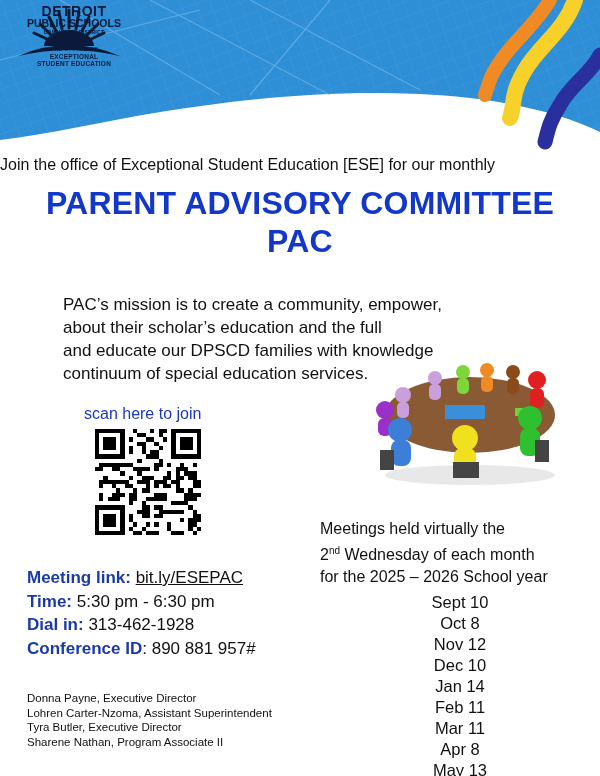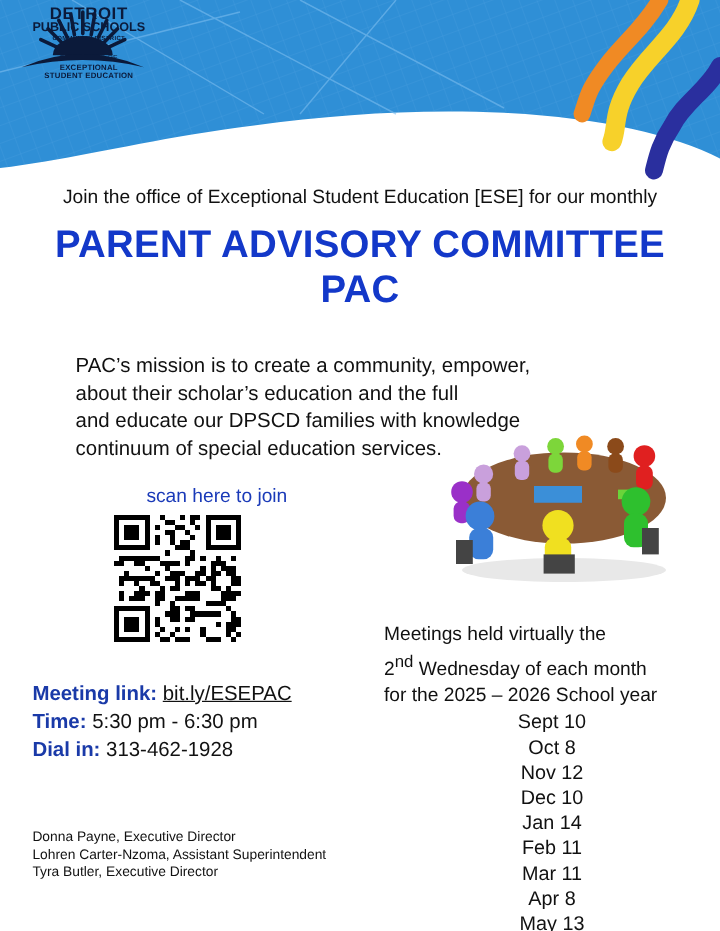--- a/index.html
+++ b/index.html
@@ -10,32 +10,32 @@
   .header { position: absolute; left: 0; top: 0; width: 556px; height: 150px; }
   .header svg { position: absolute; left: 0; top: 0; }
   .logo { position: absolute; left: 14px; top: 6px; width: 120px; text-align: center; color: #0b1a3a; }
   .logo .sun { display: block; margin: 0 auto; }
   .logo .l1 { font-weight: bold; font-size: 14px; letter-spacing: 0.5px; line-height: 14px; margin-top: -2px; }
   .logo .l2 { font-weight: bold; font-size: 10.5px; line-height: 11px; }
   .logo .l3 { font-weight: bold; font-size: 5px; line-height: 7px; letter-spacing: 0.3px; }
   .logo .l4 { font-size: 6px; line-height: 7px; margin-top: 10px; letter-spacing: 0.2px; }
   .logo .l5 { font-weight: bold; font-size: 6.5px; line-height: 7px; letter-spacing: 0.2px; }
 
-  .intro { position: absolute; top: 156px; left: 0; width: 600px; text-align: center; font-size: 16px; color: #111; }
+  .intro { position: absolute; top: 156px; left: 0; width: 600px; font-size: 16px; color: #111; }
   .title { position: absolute; top: 184px; left: 0; width: 600px; text-align: center;
     font-size: 32px; font-weight: bold; color: #1338c9; line-height: 38px; letter-spacing: 0.2px; }
   .mission { position: absolute; top: 293px; left: 27px; width: 420px; font-size: 17px; line-height: 23px; color: #111; margin-left: 36px; }
 
-  .scan-label { position: absolute; top: 405px; left: 84px; font-size: 16px; color: #1a3ab8; margin-left: 38px; }
+  .scan-label { position: absolute; top: 405px; left: 84px; font-size: 16px; color: #1a3ab8; }
   .qr { position: absolute; top: 429px; left: 95px; width: 106px; height: 106px; }
 
   .meeting-art { position: absolute; top: 350px; left: 365px; width: 205px; height: 140px; }
 
   .meet-info { position: absolute; top: 518px; left: 320px; width: 280px; font-size: 16px; line-height: 22px; color: #111; }
-  .meet-info sup { font-size: 14px; }
+  .meet-info sup { font-size: 10px; }
 
   .dates { position: absolute; top: 592px; left: 335px; width: 250px; display: flex; flex-direction: column; }
   .dates .col { flex: 1; text-align: center; font-size: 16.5px; line-height: 21px; }
 
   .details { position: absolute; top: 566px; left: 27px; font-size: 17px; line-height: 23.5px; }
   .details .k { color: #1a3aa8; font-weight: bold; }
   .details .link { text-decoration: underline; color: #111; margin-top: 48px; }
 
   .staff { position: absolute; top: 691px; left: 27px; font-size: 11.5px; line-height: 14.5px; color: #111; }
 </style>
@@ -344,19 +344,21 @@
     <div>Apr 8</div>
     <div>May 13</div>
     <div>June TBD</div>
   </div>
 </div>
 
 <div class="details">
   <div><span class="k">Meeting link:</span> <span class="link">bit.ly/ESEPAC</span></div>
   <div><span class="k">Time:</span> <span>5:30 pm - 6:30 pm</span></div>
   <div><span class="k">Dial in:</span> <span>313-462-1928</span></div>
+  <div><span class="k">Conference ID</span><span>: 890 881 957#</span></div>
 </div>
 
 <div class="staff">
   <div>Donna Payne, Executive Director</div>
   <div>Lohren Carter-Nzoma, Assistant Superintendent</div>
   <div>Tyra Butler, Executive Director</div>
+  <div>Sharene Nathan, Program Associate II</div>
 </div>
 
 </body></html>

